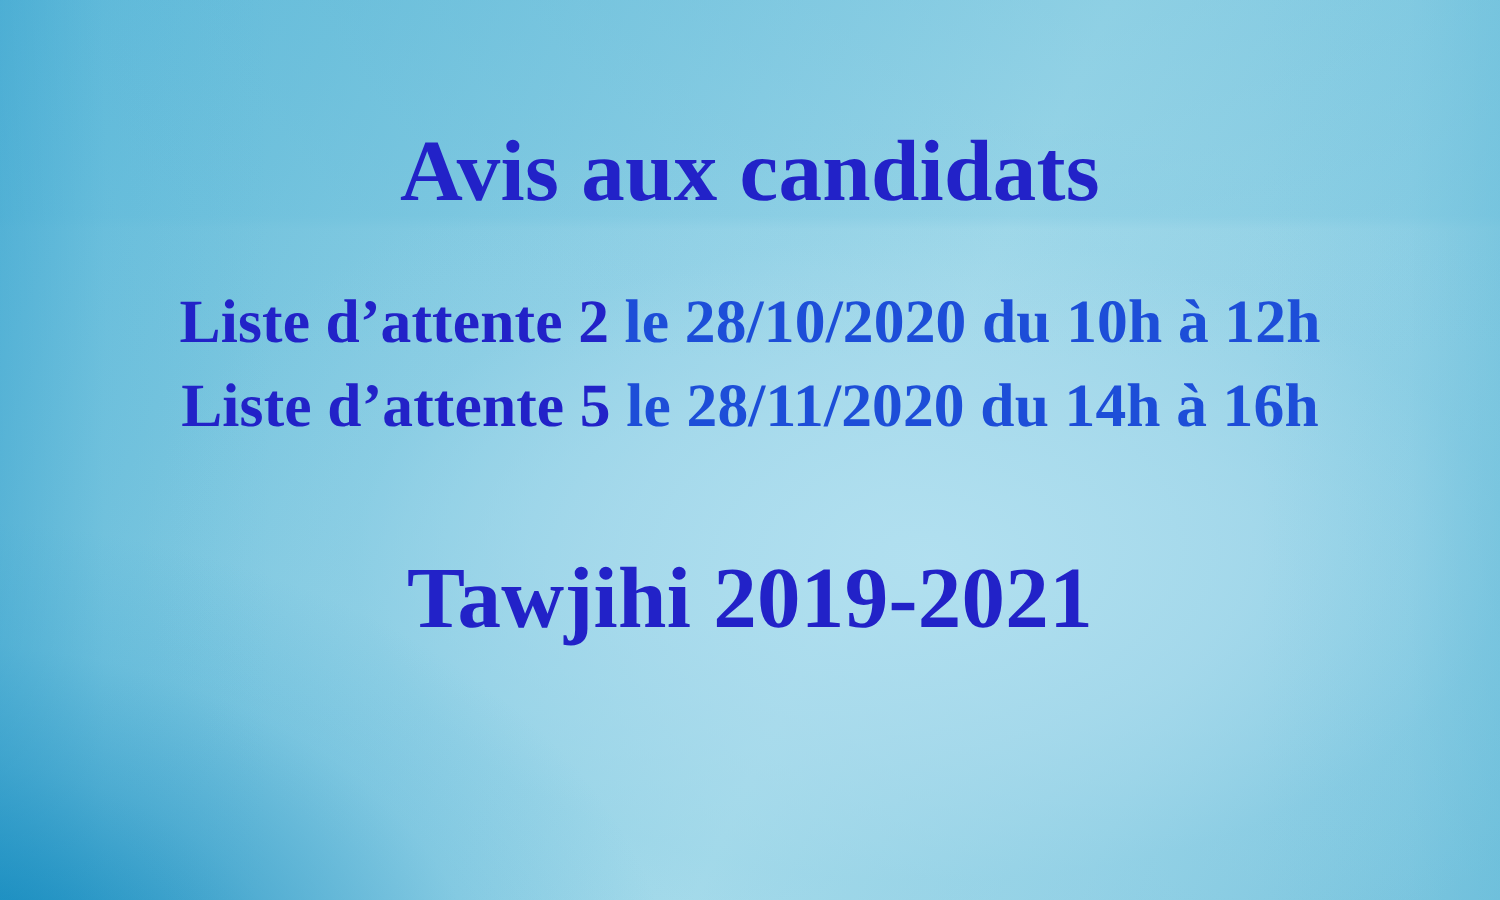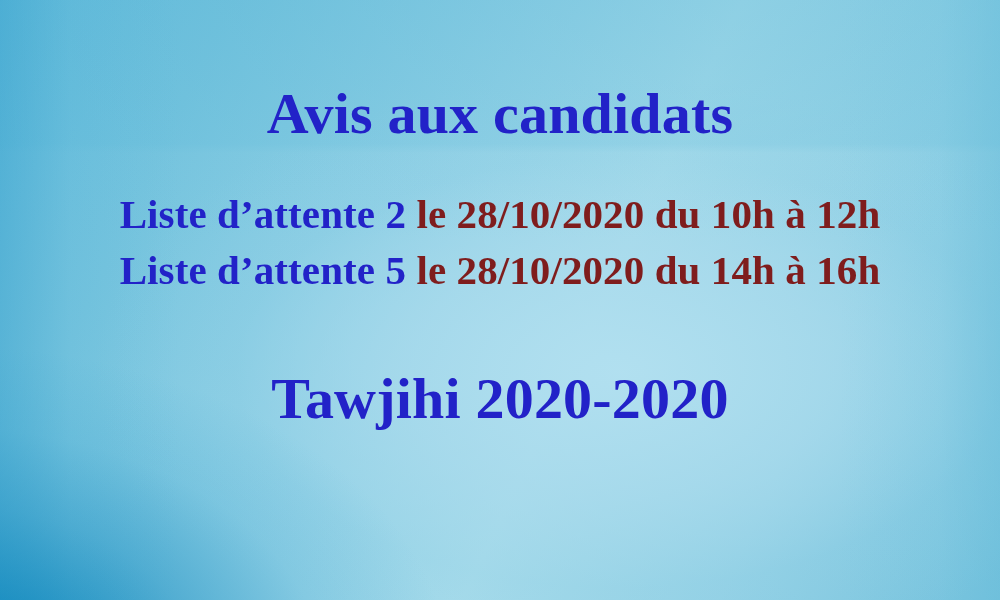--- a/index.html
+++ b/index.html
@@ -112,21 +112,21 @@
     line-height: 56px;
     font-weight: bold;
     white-space: nowrap;
     letter-spacing: 0.1px;
   }
   .seg-blue {
     color: #2222c8;
     font-family: Liberation Serif, serif;
   }
   .seg-red {
-    color: #7f1d1d;
+    color: #1d4ed8;
   }
 </style>
 </head>
 <body>
 
 <div id="poster">
 
   <div class="bg-layer bg-base"></div>
   <div class="bg-layer bg-glow"></div>
   <div class="bg-layer bg-corner-dark"></div>
@@ -141,21 +141,21 @@
     <div class="notice-list">
 
       <div class="notice-line">
         <span class="seg-blue">Liste d’attente 2</span>
         <span class="seg-red">le 28/10/2020 du 10h à 12h</span>
       </div>
 
 
       <div class="notice-line">
         <span class="seg-blue">Liste d’attente 5</span>
-        <span class="seg-red">le 28/10/2020 du 14h à 16h</span>
+        <span class="seg-red">le 28/11/2020 du 14h à 16h</span>
       </div>
 
     </div>
 
-    <div class="headline" id="title-bottom">Tawjihi 2020-2020</div>
+    <div class="headline" id="title-bottom">Tawjihi 2019-2021</div>
 
   </div>
 </div>
 
 </body></html>

